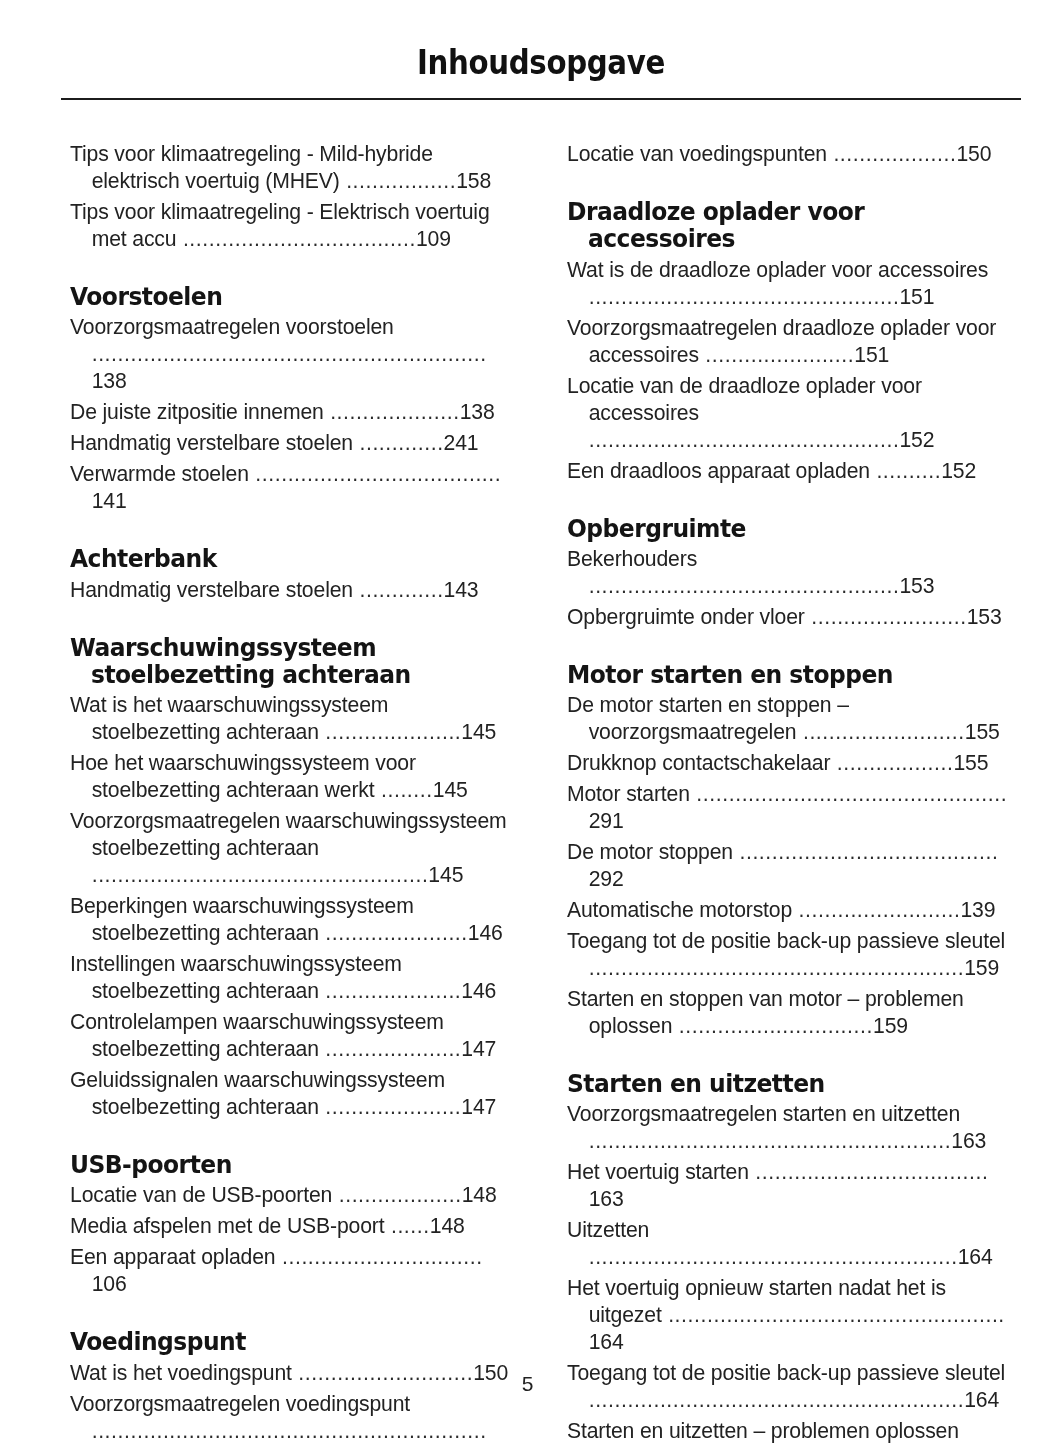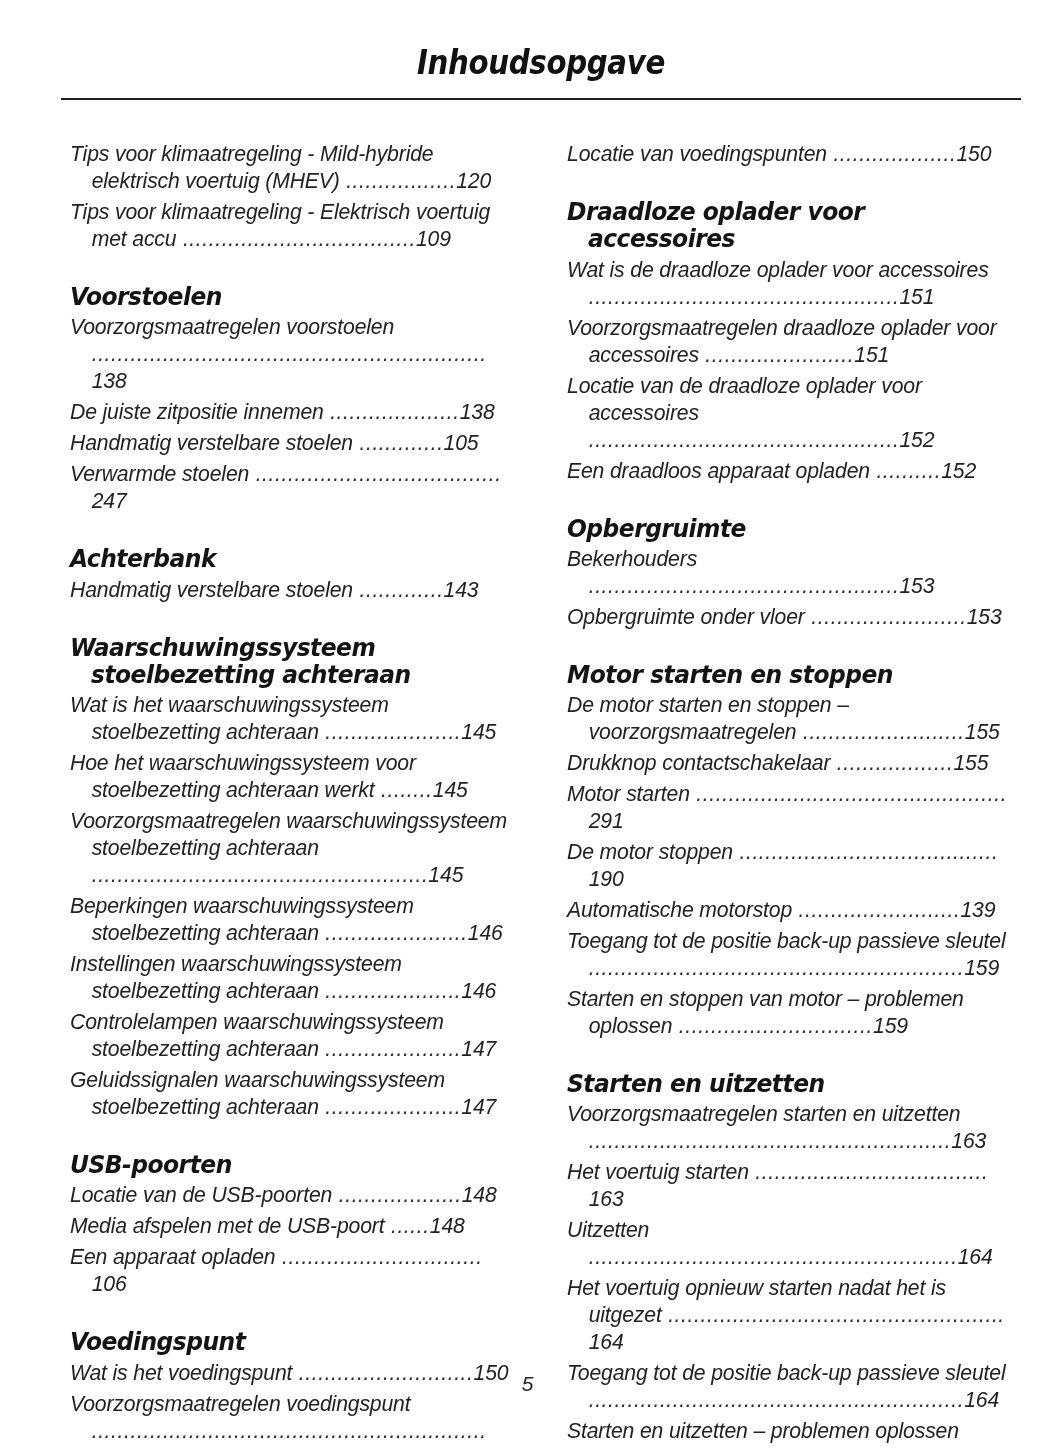--- a/index.html
+++ b/index.html
@@ -10,21 +10,20 @@
   }
   .page {
     position: relative;
     width: 1055px;
     height: 1448px;
     background: #ffffff;
     font-family: "Liberation Sans", sans-serif;
     color: #1a1a1a;
     overflow: hidden;
     box-sizing: border-box;
-    font-style: italic;
   }
 
   
   .page-header {
     position: absolute;
     left: 61px;
     top: 44px;
     width: 960px;
   }
   .page-title {
@@ -134,27 +133,27 @@
 
 <div class="page">
 
   <div class="page-header">
     <h1 class="page-title">Inhoudsopgave</h1>
   </div>
   <div class="header-rule"></div>
 
   <div class="columns">
     <div class="toc-column left" id="col-left">
-        <div class="toc-entry"><span class="label">Tips voor klimaatregeling - Mild-hybride elektrisch voertuig (MHEV)</span><span class="leader"> .................</span><span class="pageno">120</span></div>
+        <div class="toc-entry"><span class="label">Tips voor klimaatregeling - Mild-hybride elektrisch voertuig (MHEV)</span><span class="leader"> .................</span><span class="pageno">158</span></div>
         <div class="toc-entry"><span class="label">Tips voor klimaatregeling - Elektrisch voertuig met accu</span><span class="leader"> ....................................</span><span class="pageno">109</span></div>
         <div class="toc-section-heading sp-before-heading">Voorstoelen</div>
         <div class="toc-entry sp-after-heading"><span class="label">Voorzorgsmaatregelen voorstoelen</span><span class="leader"> .............................................................</span><span class="pageno">138</span></div>
         <div class="toc-entry"><span class="label">De juiste zitpositie innemen</span><span class="leader"> ....................</span><span class="pageno">138</span></div>
-        <div class="toc-entry"><span class="label">Handmatig verstelbare stoelen</span><span class="leader"> .............</span><span class="pageno">105</span></div>
-        <div class="toc-entry"><span class="label">Verwarmde stoelen</span><span class="leader"> ......................................</span><span class="pageno">247</span></div>
+        <div class="toc-entry"><span class="label">Handmatig verstelbare stoelen</span><span class="leader"> .............</span><span class="pageno">241</span></div>
+        <div class="toc-entry"><span class="label">Verwarmde stoelen</span><span class="leader"> ......................................</span><span class="pageno">141</span></div>
         <div class="toc-section-heading sp-before-heading">Achterbank</div>
         <div class="toc-entry sp-after-heading"><span class="label">Handmatig verstelbare stoelen</span><span class="leader"> .............</span><span class="pageno">143</span></div>
         <div class="toc-section-heading sp-before-heading">Waarschuwingssysteem stoelbezetting achteraan</div>
         <div class="toc-entry sp-after-heading"><span class="label">Wat is het waarschuwingssysteem stoelbezetting achteraan</span><span class="leader"> .....................</span><span class="pageno">145</span></div>
         <div class="toc-entry"><span class="label">Hoe het waarschuwingssysteem voor stoelbezetting achteraan werkt</span><span class="leader"> ........</span><span class="pageno">145</span></div>
         <div class="toc-entry"><span class="label">Voorzorgsmaatregelen waarschuwingssysteem stoelbezetting achteraan</span><span class="leader"> ....................................................</span><span class="pageno">145</span></div>
         <div class="toc-entry"><span class="label">Beperkingen waarschuwingssysteem stoelbezetting achteraan</span><span class="leader"> ......................</span><span class="pageno">146</span></div>
         <div class="toc-entry"><span class="label">Instellingen waarschuwingssysteem stoelbezetting achteraan</span><span class="leader"> .....................</span><span class="pageno">146</span></div>
         <div class="toc-entry"><span class="label">Controlelampen waarschuwingssysteem stoelbezetting achteraan</span><span class="leader"> .....................</span><span class="pageno">147</span></div>
         <div class="toc-entry"><span class="label">Geluidssignalen waarschuwingssysteem stoelbezetting achteraan</span><span class="leader"> .....................</span><span class="pageno">147</span></div>
@@ -173,21 +172,21 @@
         <div class="toc-entry"><span class="label">Voorzorgsmaatregelen draadloze oplader voor accessoires</span><span class="leader"> .......................</span><span class="pageno">151</span></div>
         <div class="toc-entry"><span class="label">Locatie van de draadloze oplader voor accessoires</span><span class="leader"> ................................................</span><span class="pageno">152</span></div>
         <div class="toc-entry"><span class="label">Een draadloos apparaat opladen</span><span class="leader"> ..........</span><span class="pageno">152</span></div>
         <div class="toc-section-heading sp-before-heading">Opbergruimte</div>
         <div class="toc-entry sp-after-heading"><span class="label">Bekerhouders</span><span class="leader"> ................................................</span><span class="pageno">153</span></div>
         <div class="toc-entry"><span class="label">Opbergruimte onder vloer</span><span class="leader"> ........................</span><span class="pageno">153</span></div>
         <div class="toc-section-heading sp-before-heading">Motor starten en stoppen</div>
         <div class="toc-entry sp-after-heading"><span class="label">De motor starten en stoppen – voorzorgsmaatregelen</span><span class="leader"> .........................</span><span class="pageno">155</span></div>
         <div class="toc-entry"><span class="label">Drukknop contactschakelaar</span><span class="leader"> ..................</span><span class="pageno">155</span></div>
         <div class="toc-entry"><span class="label">Motor starten</span><span class="leader"> ................................................</span><span class="pageno">291</span></div>
-        <div class="toc-entry"><span class="label">De motor stoppen</span><span class="leader"> ........................................</span><span class="pageno">190</span></div>
+        <div class="toc-entry"><span class="label">De motor stoppen</span><span class="leader"> ........................................</span><span class="pageno">292</span></div>
         <div class="toc-entry"><span class="label">Automatische motorstop</span><span class="leader"> .........................</span><span class="pageno">139</span></div>
         <div class="toc-entry"><span class="label">Toegang tot de positie back-up passieve sleutel</span><span class="leader"> ..........................................................</span><span class="pageno">159</span></div>
         <div class="toc-entry"><span class="label">Starten en stoppen van motor – problemen oplossen</span><span class="leader"> ..............................</span><span class="pageno">159</span></div>
         <div class="toc-section-heading sp-before-heading">Starten en uitzetten</div>
         <div class="toc-entry sp-after-heading"><span class="label">Voorzorgsmaatregelen starten en uitzetten</span><span class="leader"> ........................................................</span><span class="pageno">163</span></div>
         <div class="toc-entry"><span class="label">Het voertuig starten</span><span class="leader"> ....................................</span><span class="pageno">163</span></div>
         <div class="toc-entry"><span class="label">Uitzetten</span><span class="leader"> .........................................................</span><span class="pageno">164</span></div>
         <div class="toc-entry"><span class="label">Het voertuig opnieuw starten nadat het is uitgezet</span><span class="leader"> ....................................................</span><span class="pageno">164</span></div>
         <div class="toc-entry"><span class="label">Toegang tot de positie back-up passieve sleutel</span><span class="leader"> ..........................................................</span><span class="pageno">164</span></div>
         <div class="toc-entry"><span class="label">Starten en uitzetten – problemen oplossen</span><span class="leader"> ....................................................</span><span class="pageno">165</span></div>

